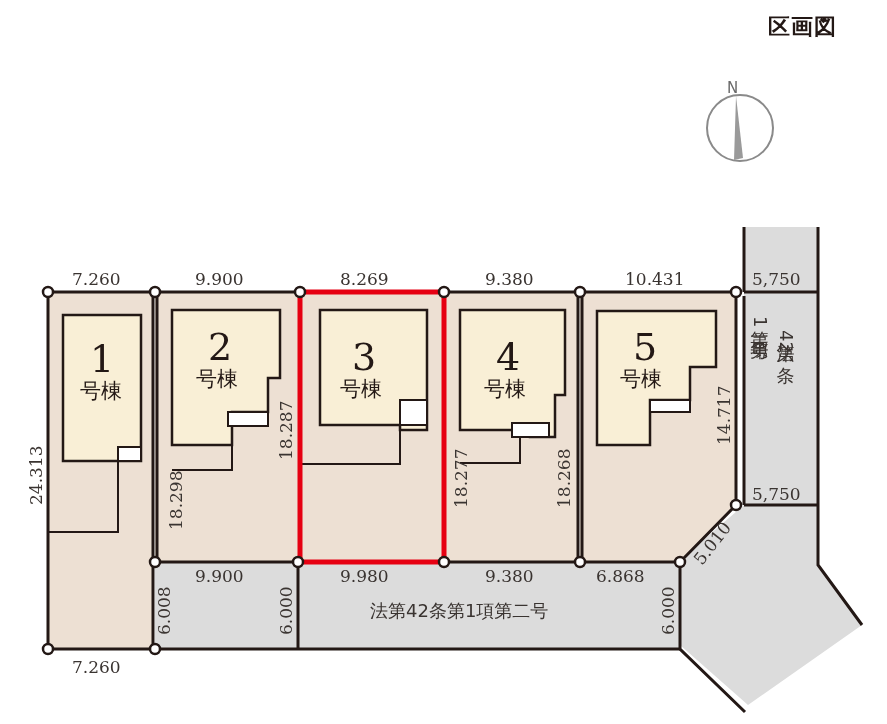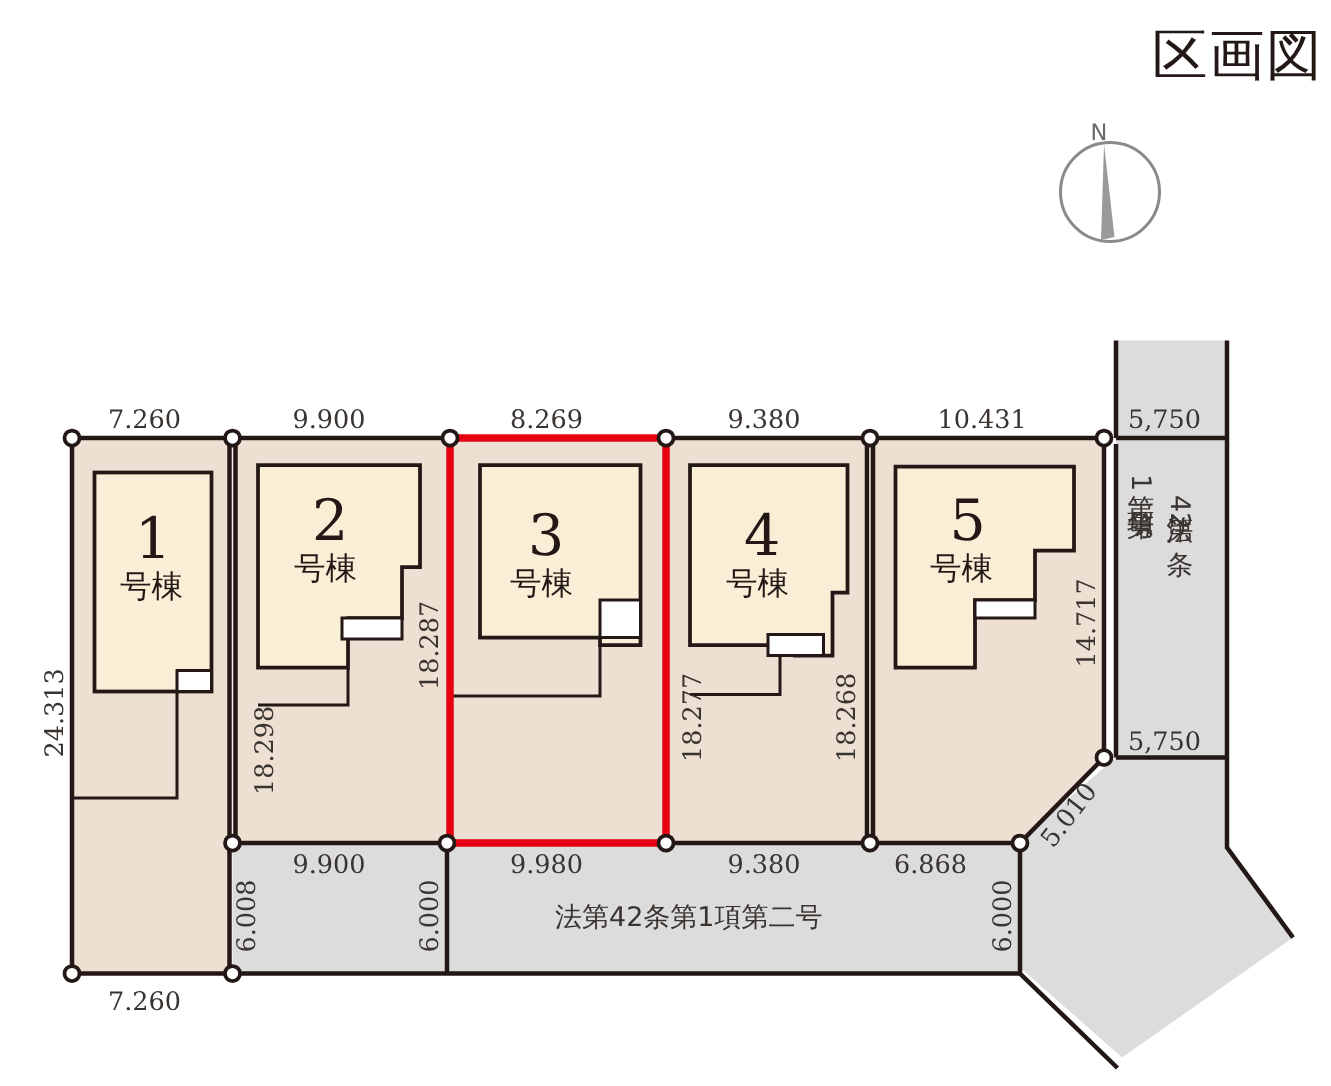--- a/index.html
+++ b/index.html
@@ -1,17 +1,17 @@
 <!DOCTYPE html>
 <html><head>
 <meta charset="utf-8">
 <style>
   html,body{margin:0;padding:0;background:#ffffff;}
   body{width:887px;height:724px;position:relative;overflow:hidden;font-family:"DejaVu Serif","Liberation Serif",serif;}
-  .title{position:absolute;left:768px;top:12px;font-family:"DejaVu Sans","Liberation Sans",sans-serif;font-weight:normal;font-size:37px;color:#231815;letter-spacing:1px;}
+  .title{position:absolute;left:768px;top:12px;font-family:"DejaVu Sans","Liberation Sans",sans-serif;font-weight:bold;font-size:22px;color:#231815;letter-spacing:1px;}
   svg{position:absolute;left:0;top:0;}
   .dim{font-family:"DejaVu Serif","Liberation Serif",serif;font-size:17px;fill:#3a3431;}
   .num{font-family:"DejaVu Serif","Liberation Serif",serif;font-size:38px;fill:#231815;}
   .gou{font-family:"DejaVu Sans","Liberation Sans",sans-serif;font-size:21px;fill:#231815;}
   .road{font-family:"DejaVu Sans","Liberation Sans",sans-serif;font-size:18px;fill:#3a3431;}
   .lotline{stroke:#231815;stroke-width:3;fill:none;}
   .thin{stroke:#231815;stroke-width:2;fill:none;}
   .pt{fill:#fff;stroke:#231815;stroke-width:2.5;}
 </style>
 </head>

